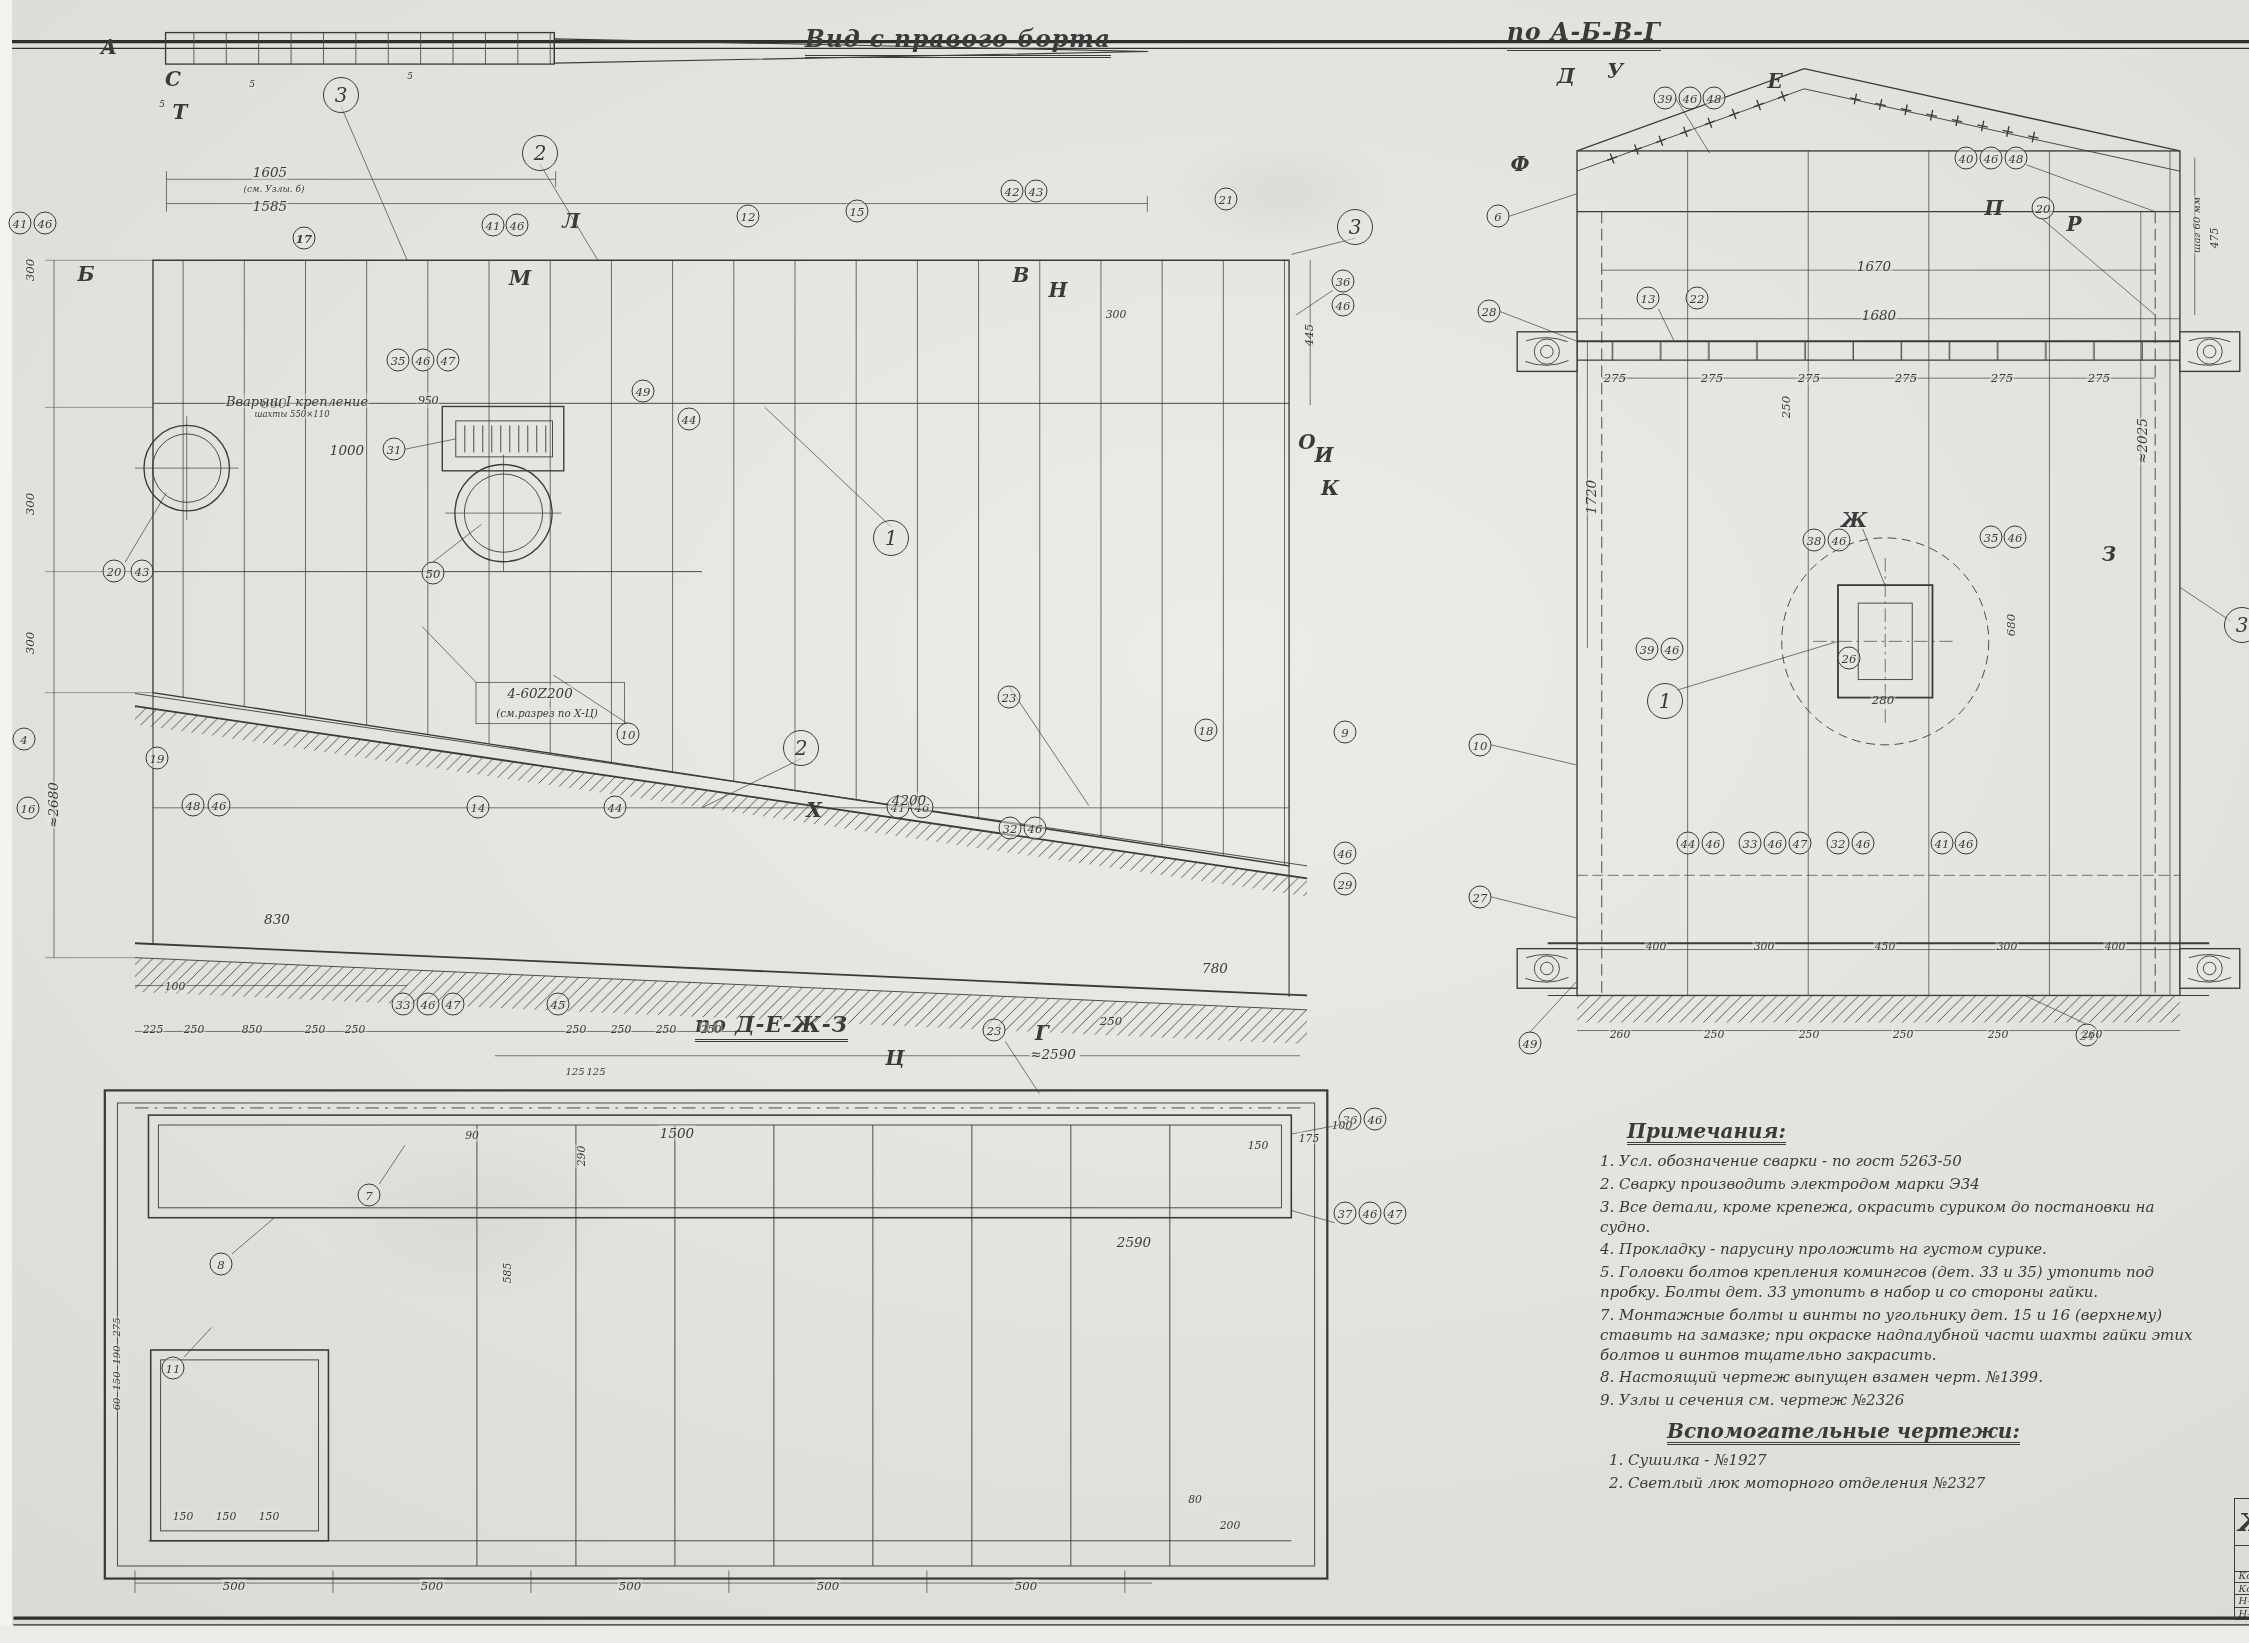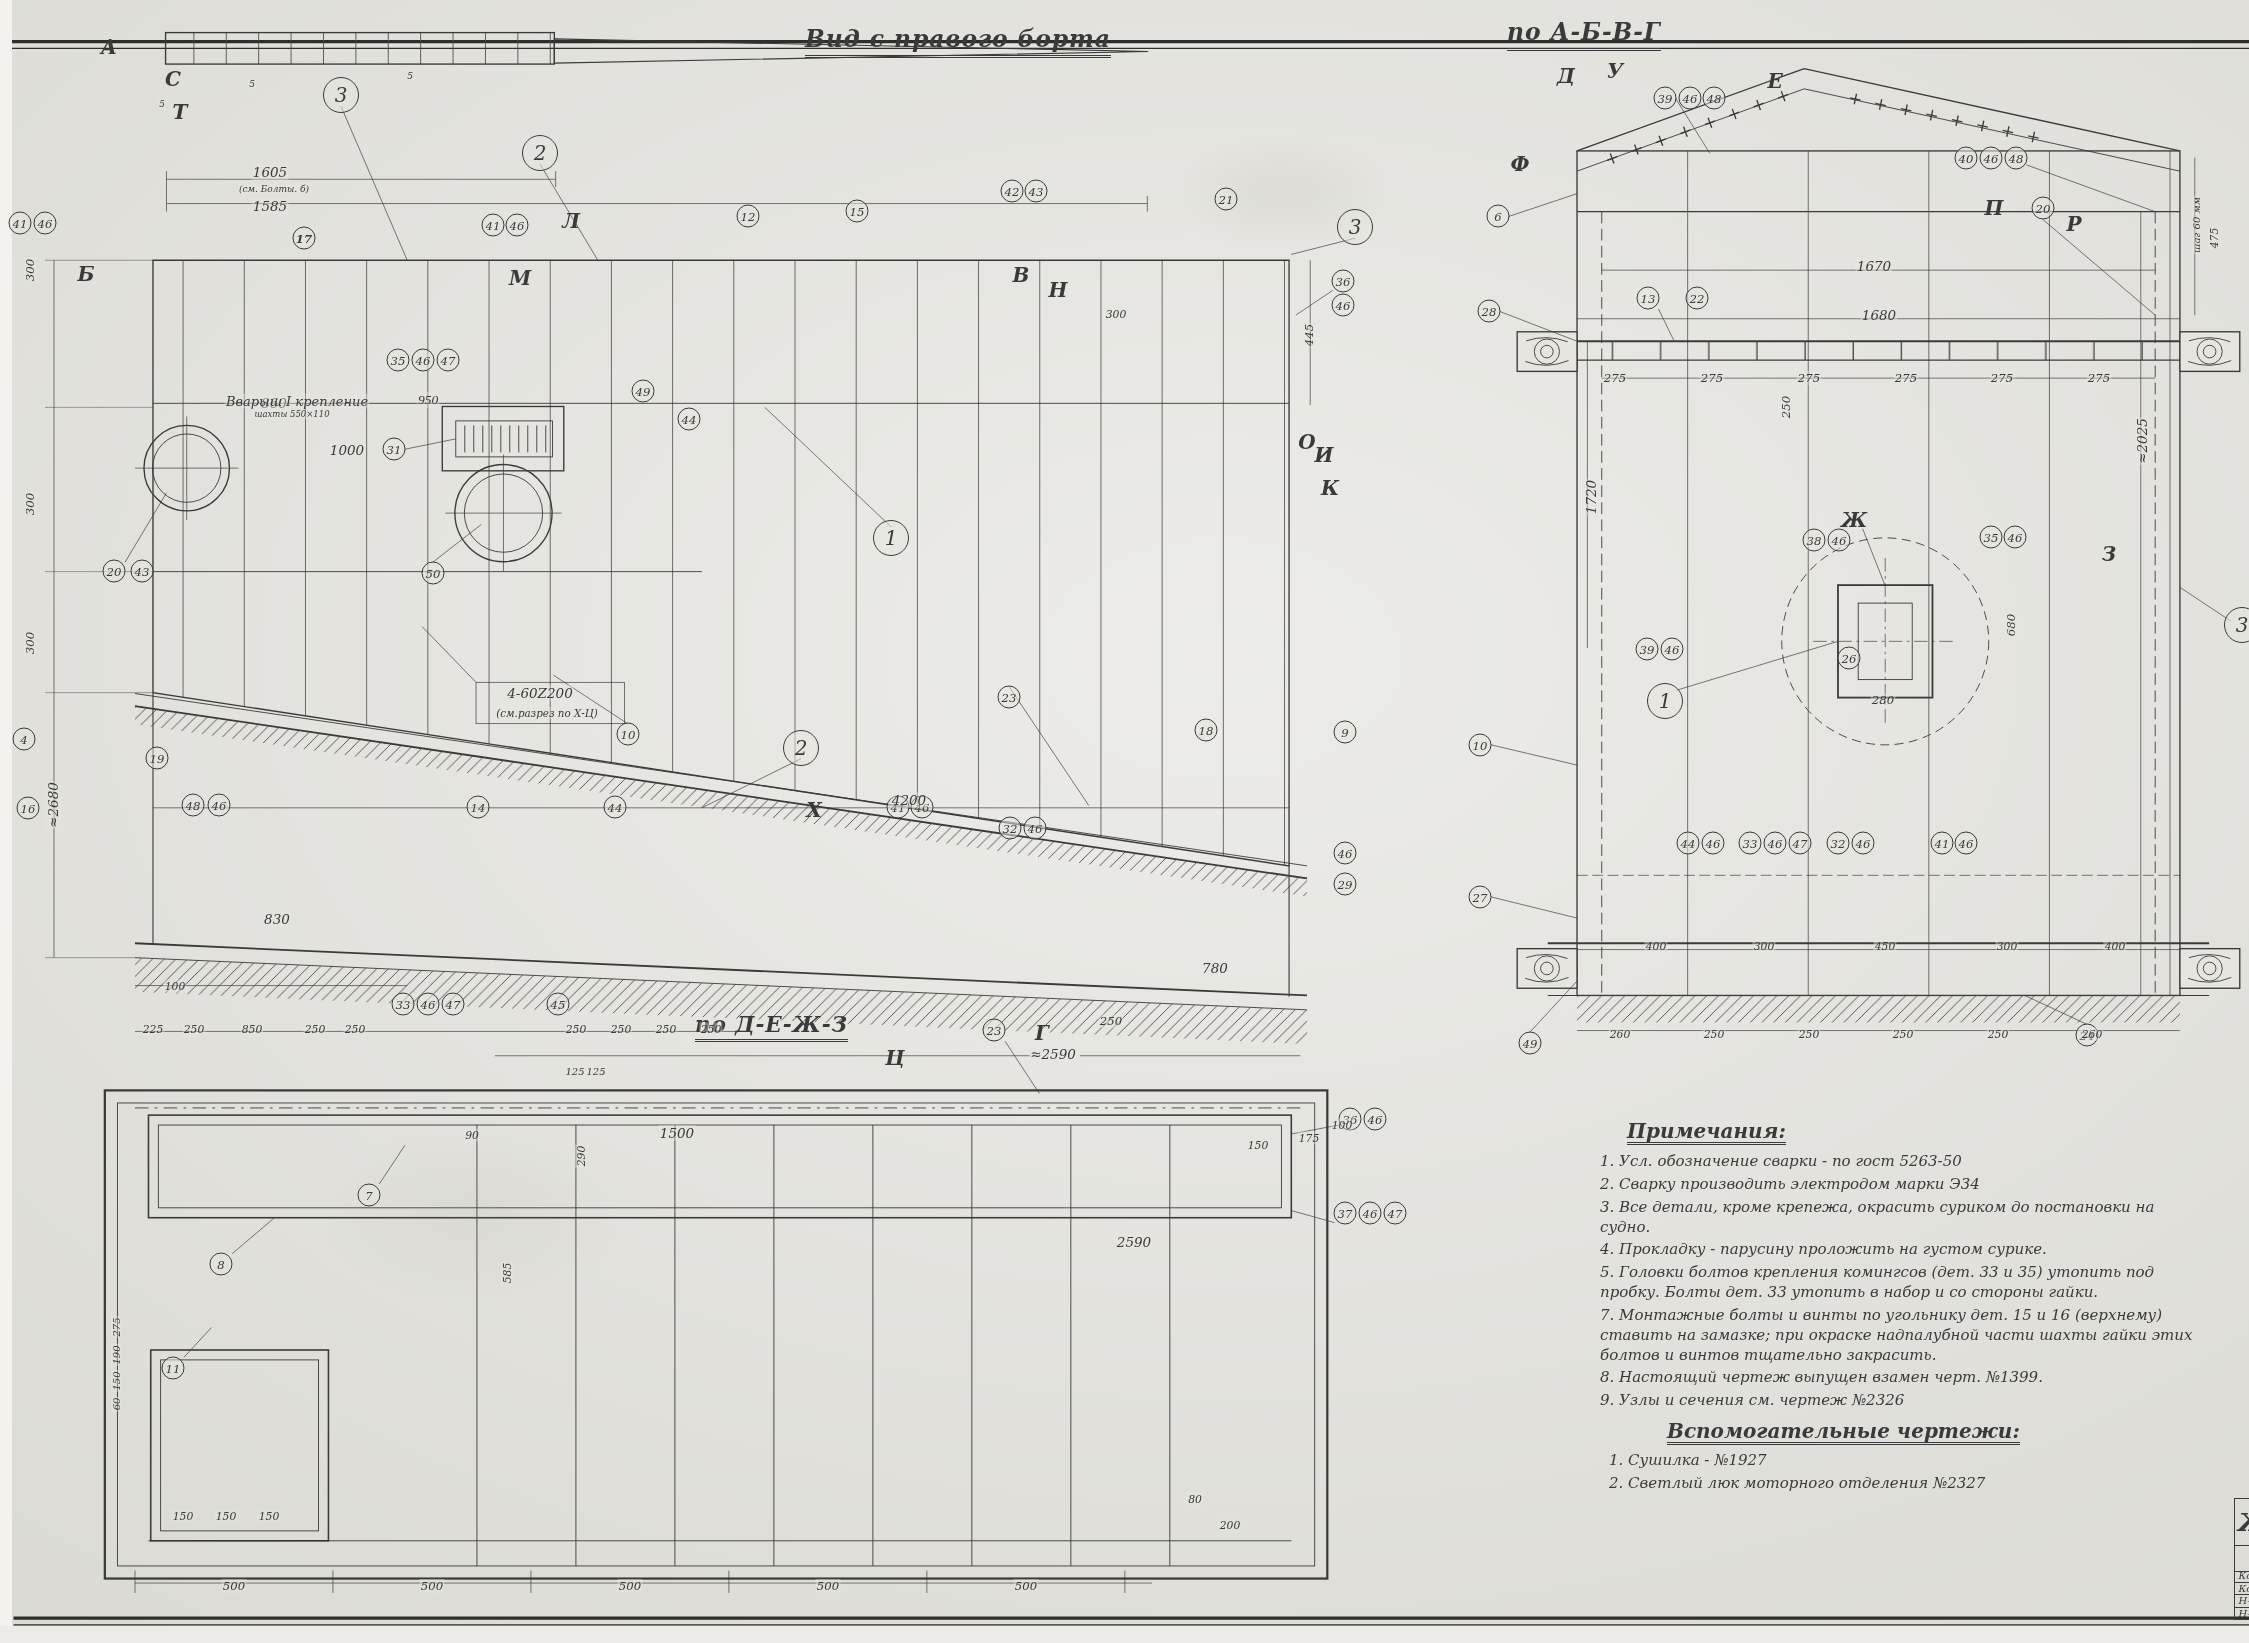--- a/index.html
+++ b/index.html
@@ -311,21 +311,21 @@
       <div class="callout" style="left: 2087px; top: 1035px;">24</div>
       <div class="callout" style="left: 1350px; top: 1119px;">36</div>
       <div class="callout" style="left: 1375px; top: 1119px;">46</div>
       <div class="callout" style="left: 1345px; top: 1213px;">37</div>
       <div class="callout" style="left: 1370px; top: 1213px;">46</div>
       <div class="callout" style="left: 1395px; top: 1213px;">47</div>
       <div class="callout" style="left: 369px; top: 1195px;">7</div>
       <div class="callout" style="left: 221px; top: 1264px;">8</div>
       <div class="callout" style="left: 173px; top: 1368px;">11</div>
       <div class="dim" style="left: 270px; top: 172px;">1605</div>
-      <div class="dim" style="left: 274px; top: 189px; font-size: 9px;">(см. Болты. б)</div>
+      <div class="dim" style="left: 274px; top: 189px; font-size: 9px;">(см. Узлы. б)</div>
       <div class="dim" style="left: 270px; top: 206px;">1585</div>
       <div class="dim" style="left: 252px; top: 84px; font-size: 9px;">5</div>
       <div class="dim" style="left: 410px; top: 76px; font-size: 9px;">5</div>
       <div class="dim" style="left: 162px; top: 104px; font-size: 9px;">5</div>
       <div class="dim" style="left: 274px; top: 403px;">860</div>
       <div class="dim" style="left: 428px; top: 400px; font-family: Liberation Serif, serif;">950</div>
       <div class="dim" style="left: 347px; top: 450px;">1000</div>
       <div class="dim" style="left: 297px; top: 401px; font-size: 13px;">Вварыш Ⅰ крепление</div>
       <div class="dim" style="left: 292px; top: 414px; font-size: 8.5px;">шахты 550×110</div>
       <div class="dim" style="left: 30px; top: 270px; font-size: 11.7px; transform: translate(-50%, -50%) rotate(-90deg);">300</div>

